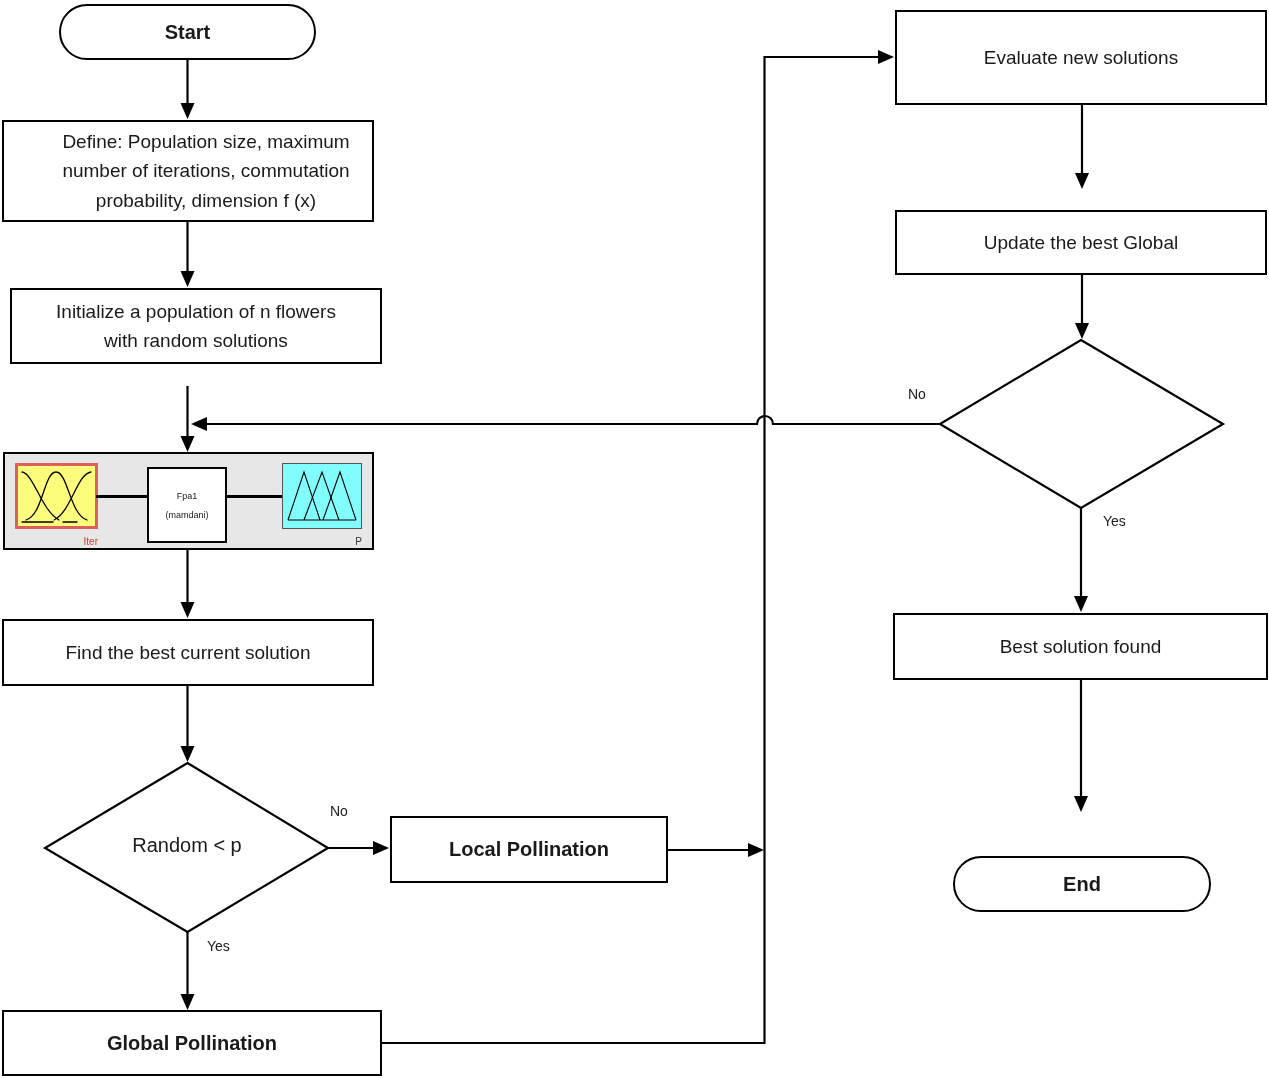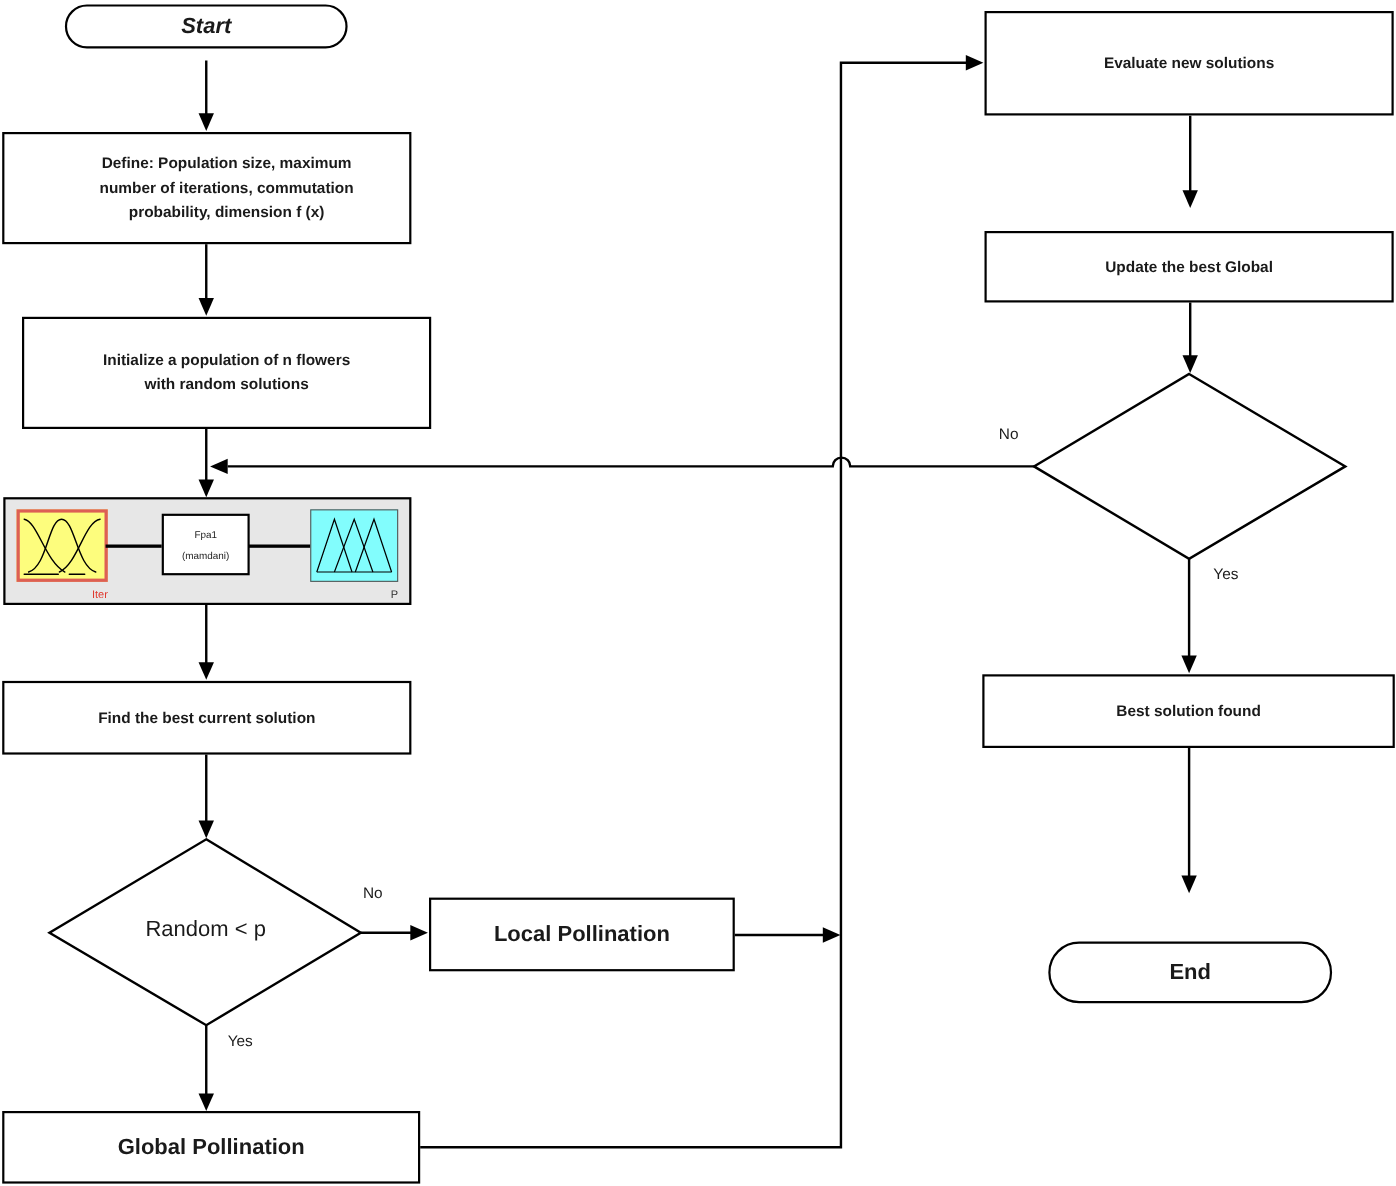--- a/index.html
+++ b/index.html
@@ -10,38 +10,38 @@
   html,body{margin:0;padding:0;background:#ffffff;}
   .stage{
     position:relative;width:1269px;height:1078px;background:#ffffff;overflow:hidden;
     font-family:"Liberation Sans", sans-serif;color:var(--text);
   }
   svg.connectors{position:absolute;left:0;top:0;width:1269px;height:1078px;z-index:1;}
   .node{
     position:absolute;z-index:2;background:var(--box-fill);
     border:2px solid var(--line);box-sizing:border-box;
     display:flex;align-items:center;justify-content:center;text-align:center;
-    font-size:14px;line-height:1.55;white-space:pre-line;font-weight:bold;
+    font-size:19px;line-height:1.55;white-space:pre-line;
   }
   .stadium{border-radius:28px;font-weight:bold;font-size:20px;}
   .bold{font-weight:bold;font-size:20px;}
   .diamond-label{
     position:absolute;z-index:2;text-align:center;font-size:20px;background:transparent;
   }
   .edge-label{position:absolute;z-index:2;font-size:14px;background:transparent;}
   .fuzzy{
     position:absolute;z-index:2;background:var(--fuzzy-bg);
     border:2px solid var(--line);box-sizing:border-box;
   }
   .fz-input{
     position:absolute;left:10px;top:9px;width:83px;height:66px;box-sizing:border-box;
     background:var(--input-fill);border:3px solid var(--input-border);
   }
   .fz-system{
-    position:absolute;left:142px;top:13px;width:80px;height:56px;box-sizing:border-box;
+    position:absolute;left:142px;top:13px;width:80px;height:76px;box-sizing:border-box;
     background:#ffffff;border:2px solid var(--line);
     display:flex;flex-direction:column;align-items:center;justify-content:center;gap:9px;
     font-size:9px;color:#222;
   }
   .fz-output{
     position:absolute;left:277px;top:9px;width:80px;height:66px;box-sizing:border-box;
     background:var(--output-fill);border:1px solid var(--output-border);
   }
   .fz-wire{position:absolute;height:3px;background:var(--line);top:41px;}
   .fz-label{position:absolute;top:82px;text-align:right;font-size:10px;}
@@ -125,31 +125,31 @@
       <g>
         <path d="M1081 680 V798"></path>
           <path d="M1081 812 L1074 796 L1088 796 Z" fill="#000" stroke="none"></path>
       </g>
 
       <polygon points="187.5,763 328,848 187.5,932 45,848" fill="#fff" stroke="#000" stroke-width="2.2"></polygon>
       <polygon points="1081,340 1223,424 1081,508 940,424" fill="#fff" stroke="#000" stroke-width="2.2"></polygon>
     </g>
   </svg>
 
-  <div class="node stadium" style="left:59px;top:4px;width:257px;height:40px;font-style:italic;">
+  <div class="node stadium" style="left:59px;top:4px;width:257px;height:56px;">
     <span>Start</span>
   </div>
 
   <div class="node" style="left:2px;top:120px;width:372px;height:102px;padding-left:36px;">
     <span>Define: Population size, maximum
 number of iterations, commutation
 probability, dimension f (x)</span>
   </div>
 
-  <div class="node" style="left:20px;top:288px;width:372px;height:102px;">
+  <div class="node" style="left:10px;top:288px;width:372px;height:76px;">
     <span>Initialize a population of n flowers
 with random solutions</span>
   </div>
 
   <div class="fuzzy" style="left:3px;top:452px;width:371px;height:98px;">
     <div class="fz-input">
       <svg viewBox="0 0 77 60">
         <g stroke="#000" stroke-width="1.3" fill="none" stroke-linecap="round">
           <path d="M4 6 C16 8 23 44 41 54"></path>
           <path d="M8 54 C25 49 26 6 38 6 C50 6 52 49 69 54"></path>

